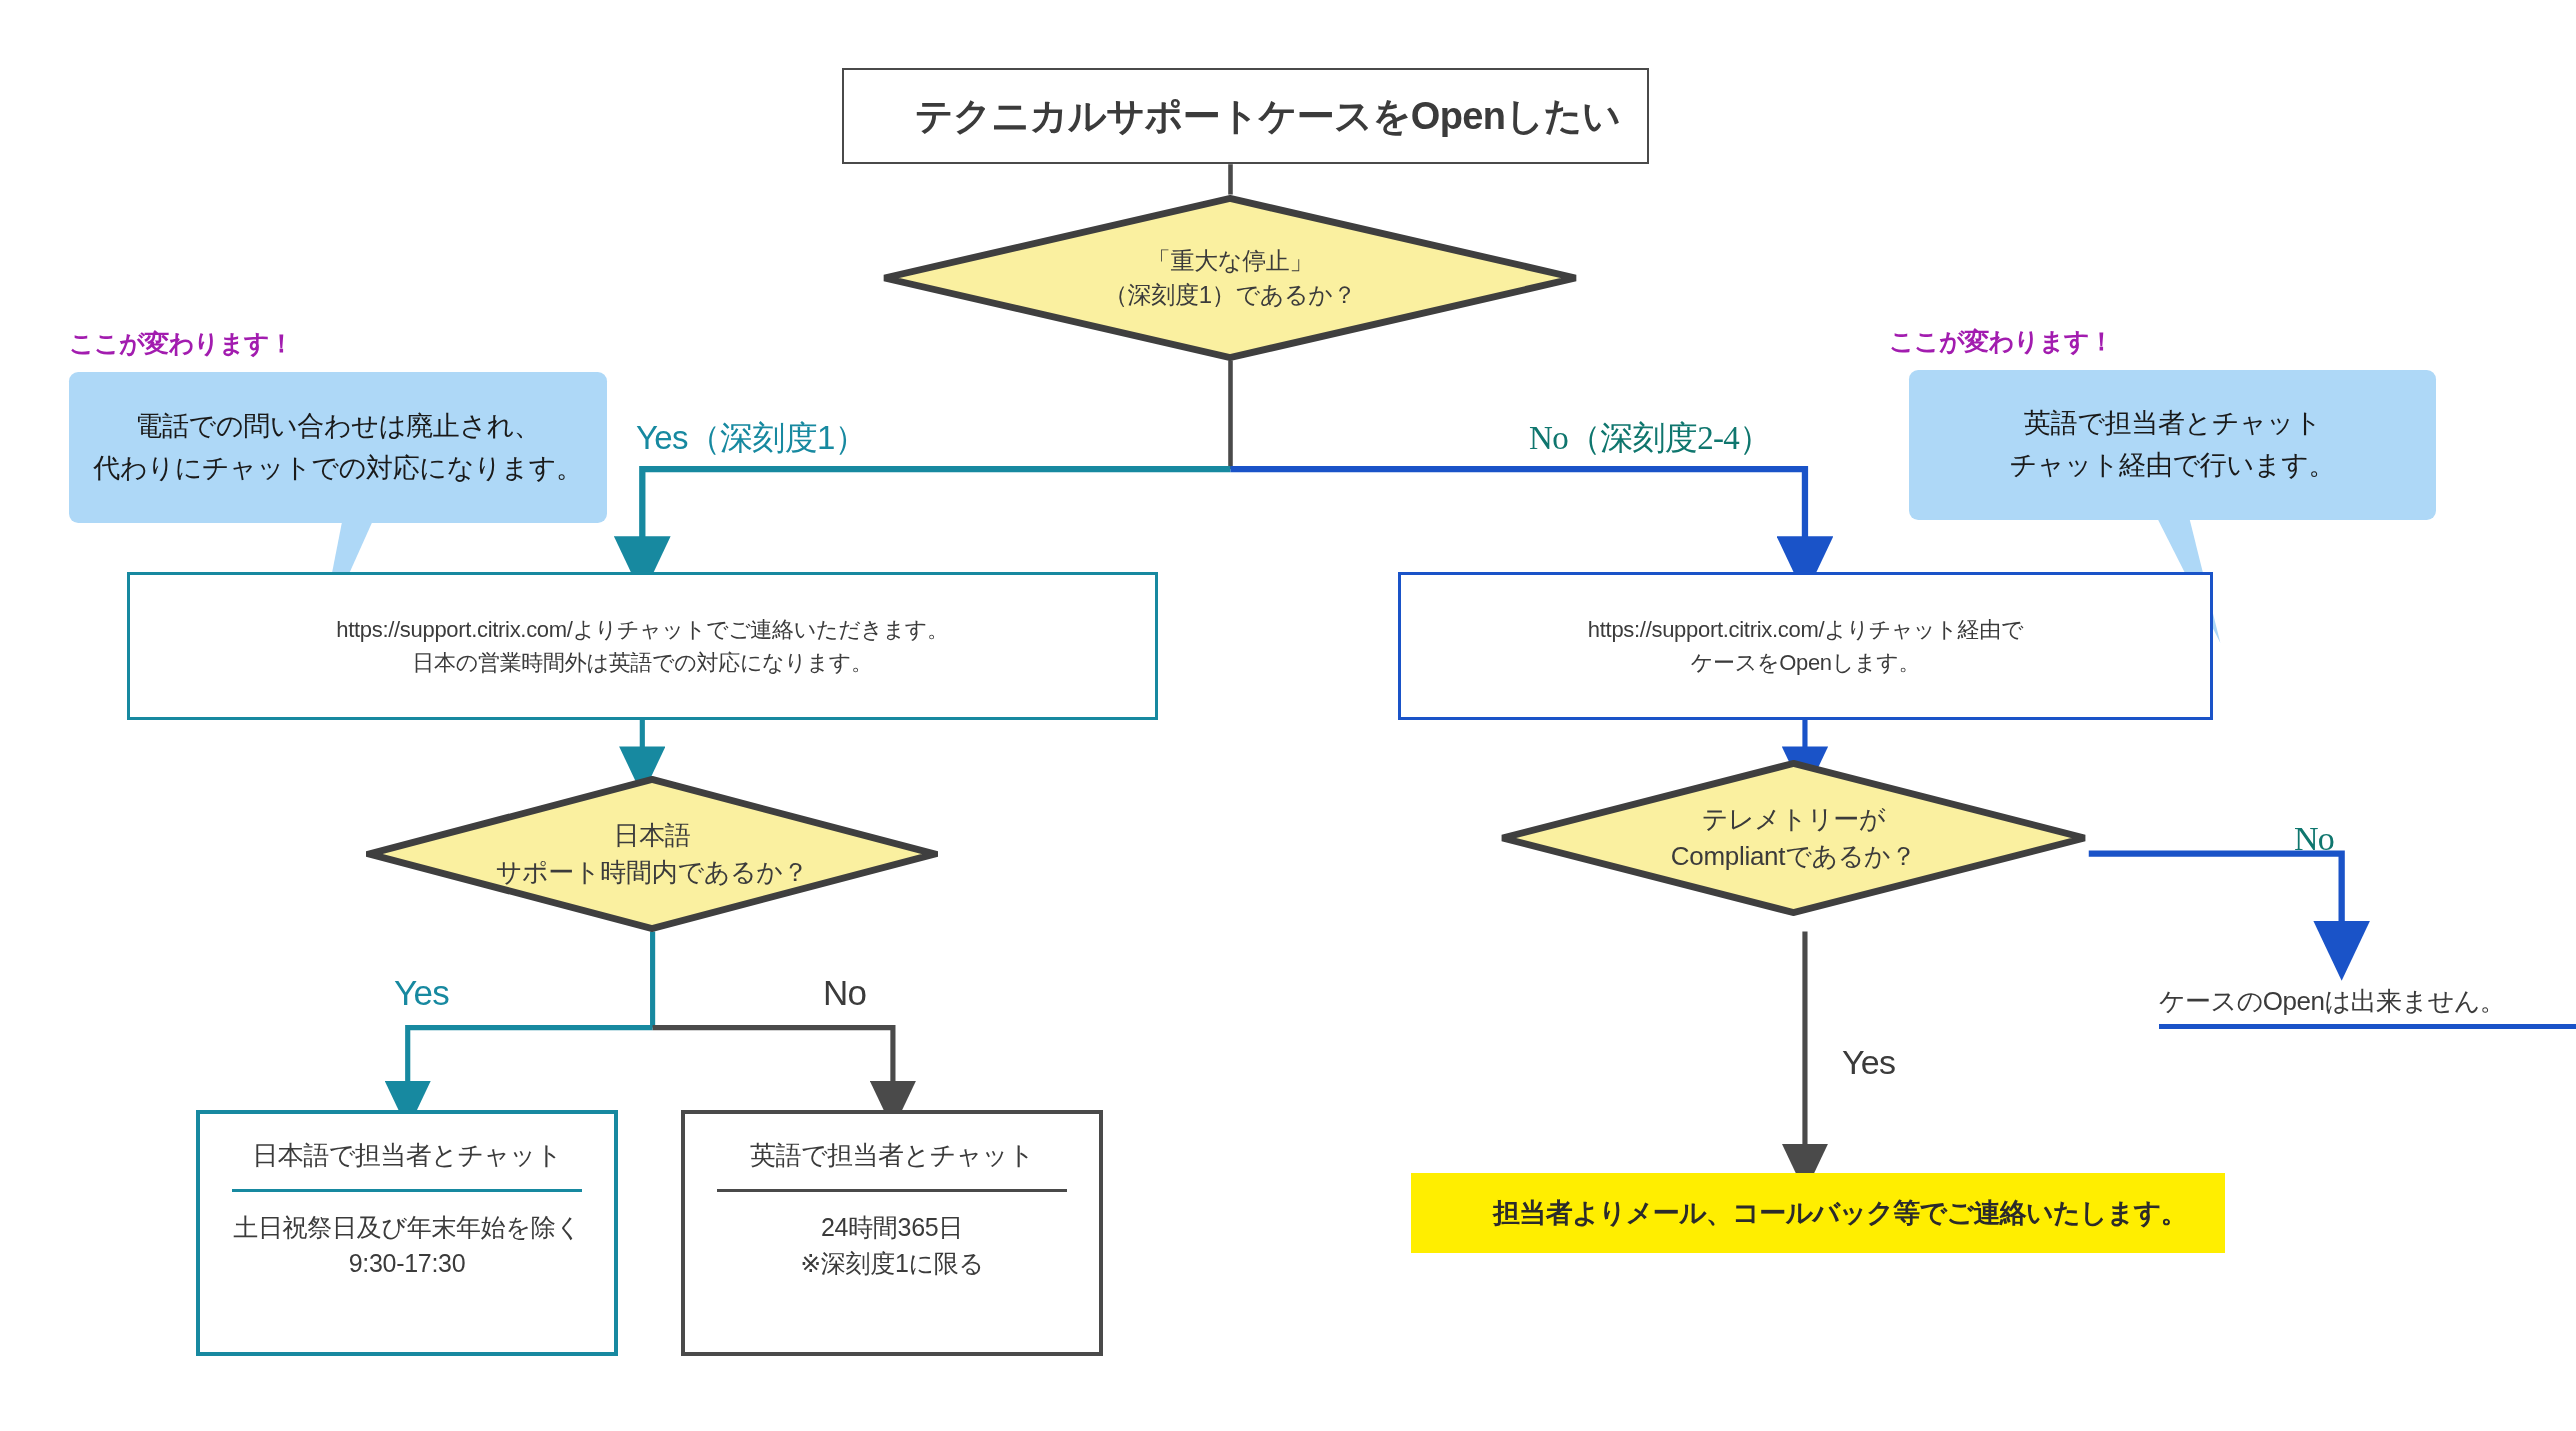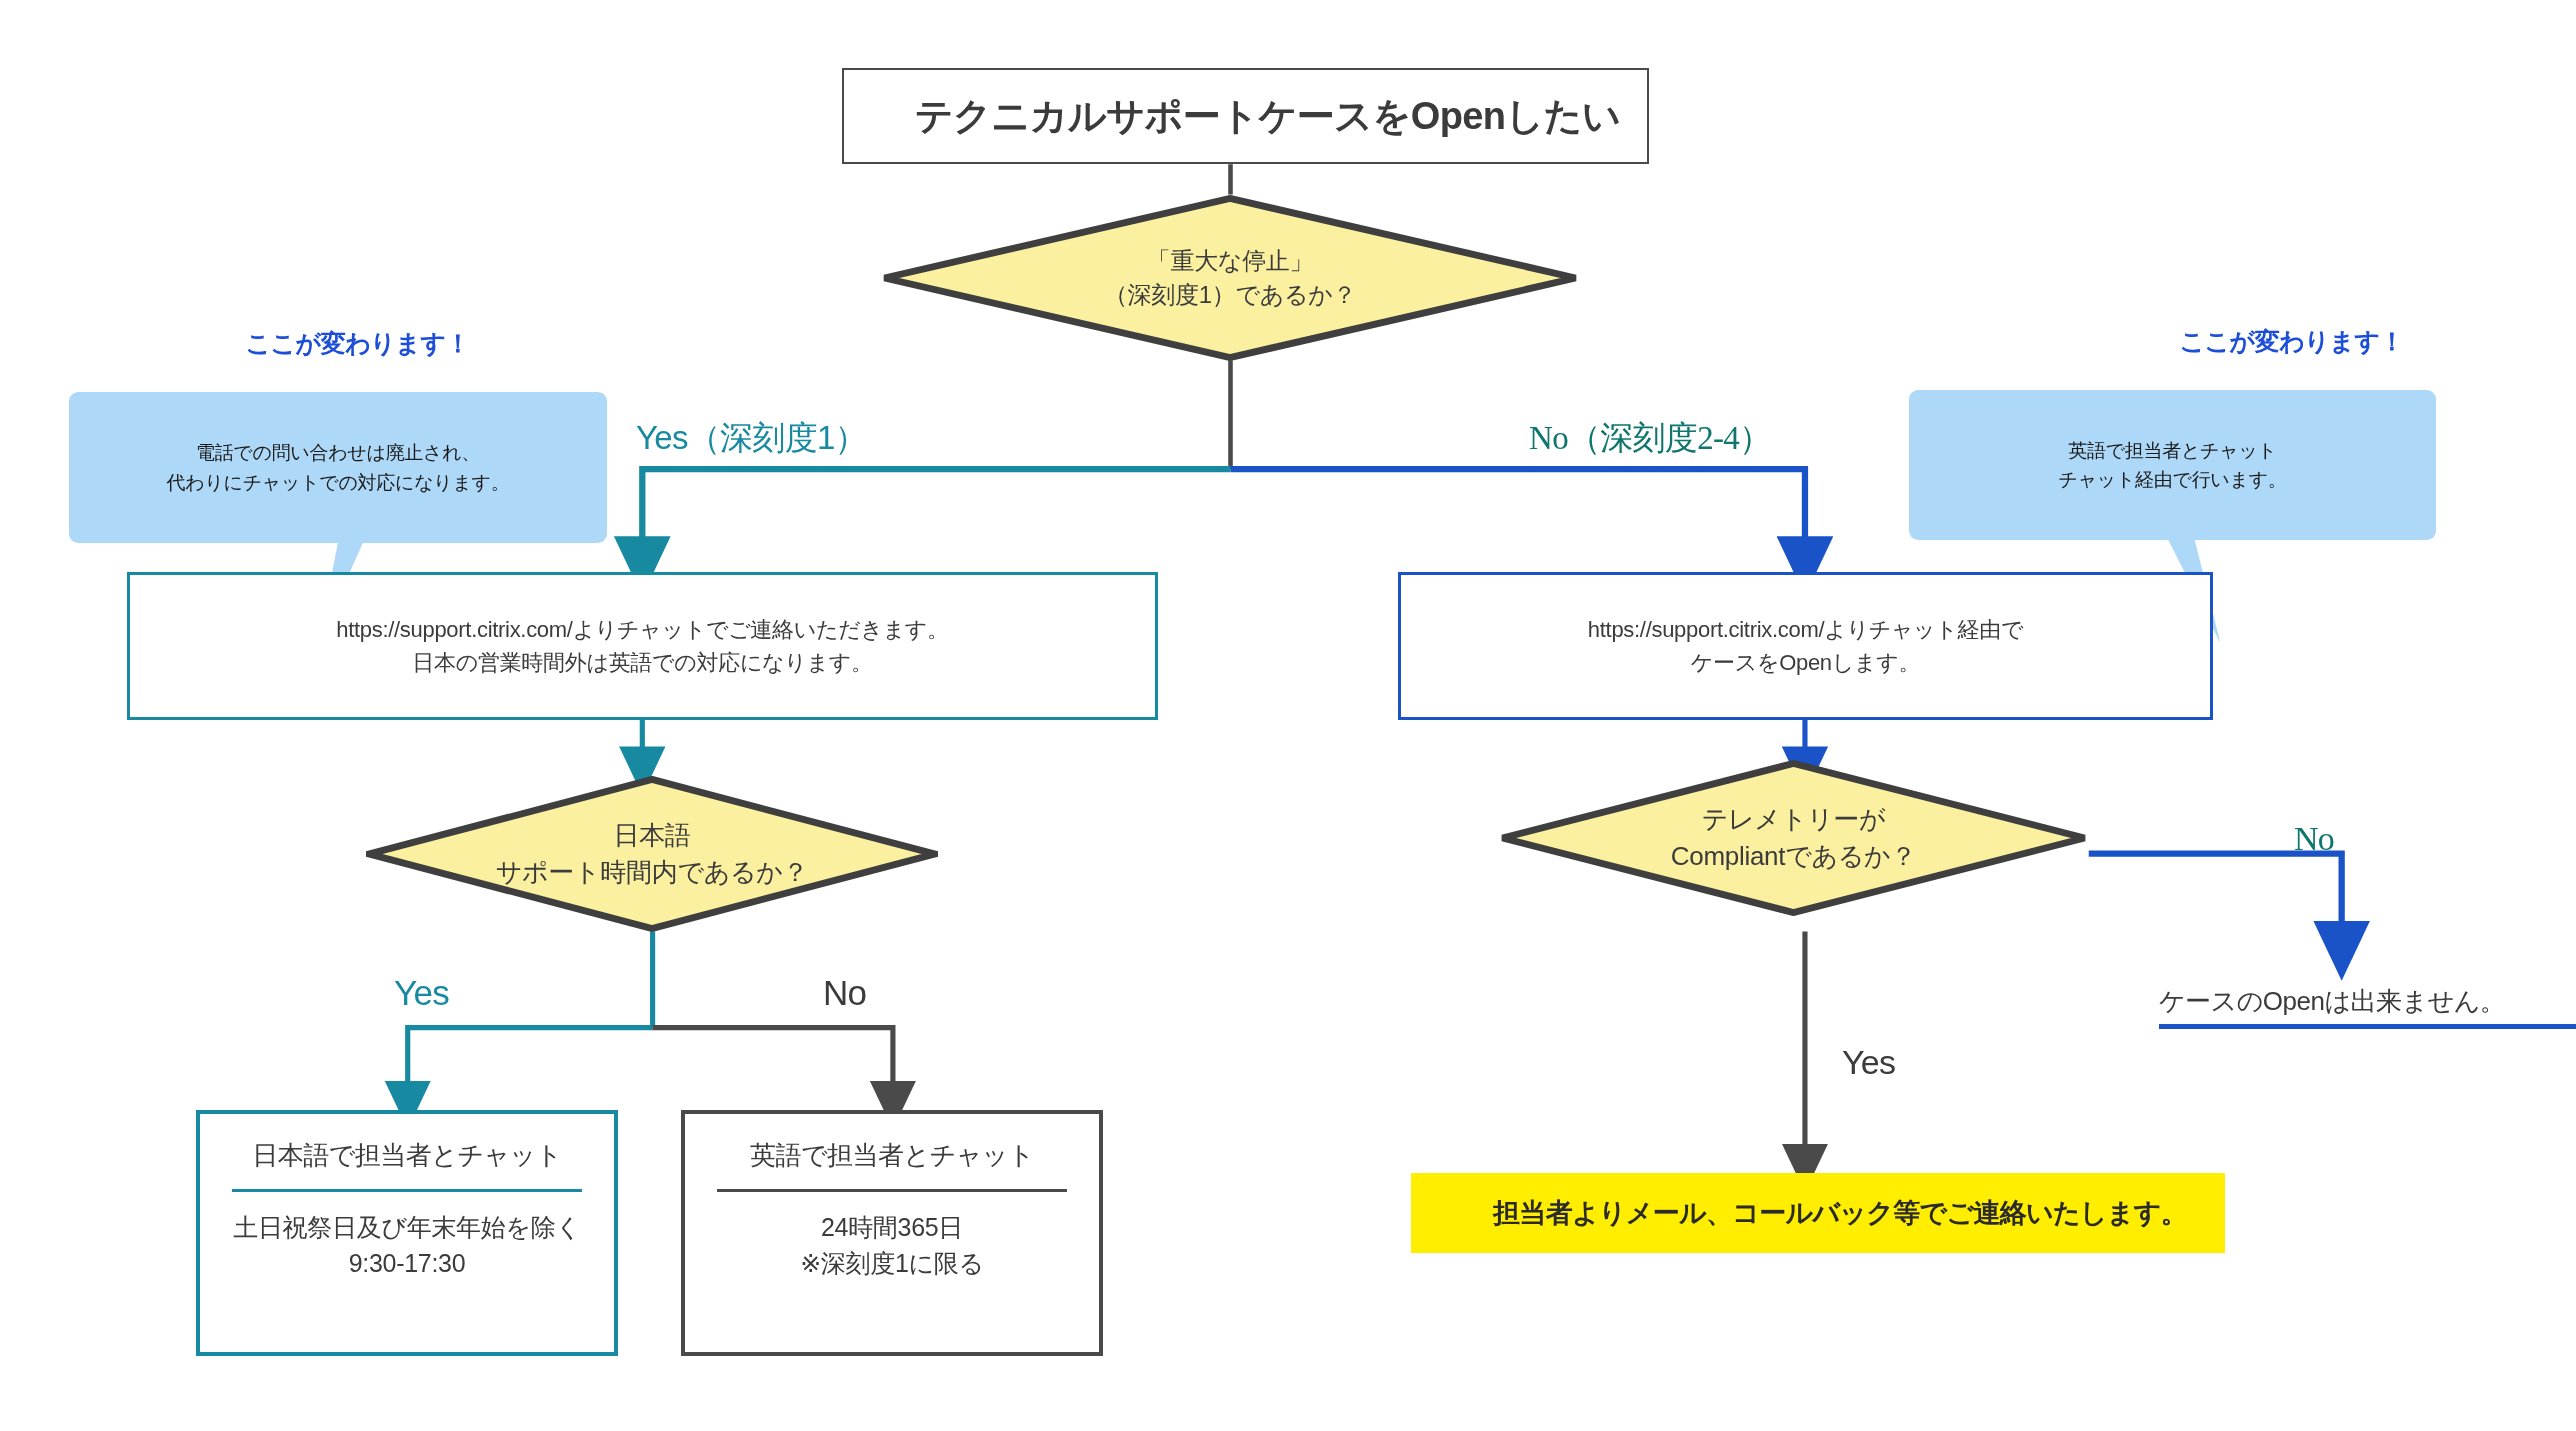--- a/index.html
+++ b/index.html
@@ -170,40 +170,39 @@
     width: 433px;
     height: 4.6px;
     background: #1a53c8;
   }
 
   
   .callout-heading {
     position: absolute;
     font-size: 25px;
     font-weight: bold;
-    color: #1d4ed8;
+    color: #a21caf;
     letter-spacing: -0.5px;
-    text-align: right;
+    text-align: left;
   }
   .callout-bubble {
     position: absolute;
     background: #aed8f7;
     border-radius: 9.2px;
     display: flex;
     align-items: center;
     justify-content: center;
     text-align: center;
-    font-size: 19px;
+    font-size: 27px;
     line-height: 1.55;
     color: #1a1a1a;
     letter-spacing: -0.3px;
     white-space: pre-line;
     padding: 0 8px;
     box-sizing: border-box;
-    margin-top: 20px;
   }
   #callout-left-heading { left: 69px; top: 327px; width: 401px; }
   #callout-left-bubble  { left: 69px; top: 372px; width: 538px; height: 151px; }
   #callout-right-heading{ left: 1889px; top: 325px; width: 515px; }
   #callout-right-bubble { left: 1909px; top: 370px; width: 527px; height: 150px; }
 
   
   .edge-label {
     position: absolute;
     font-size: 32px;

